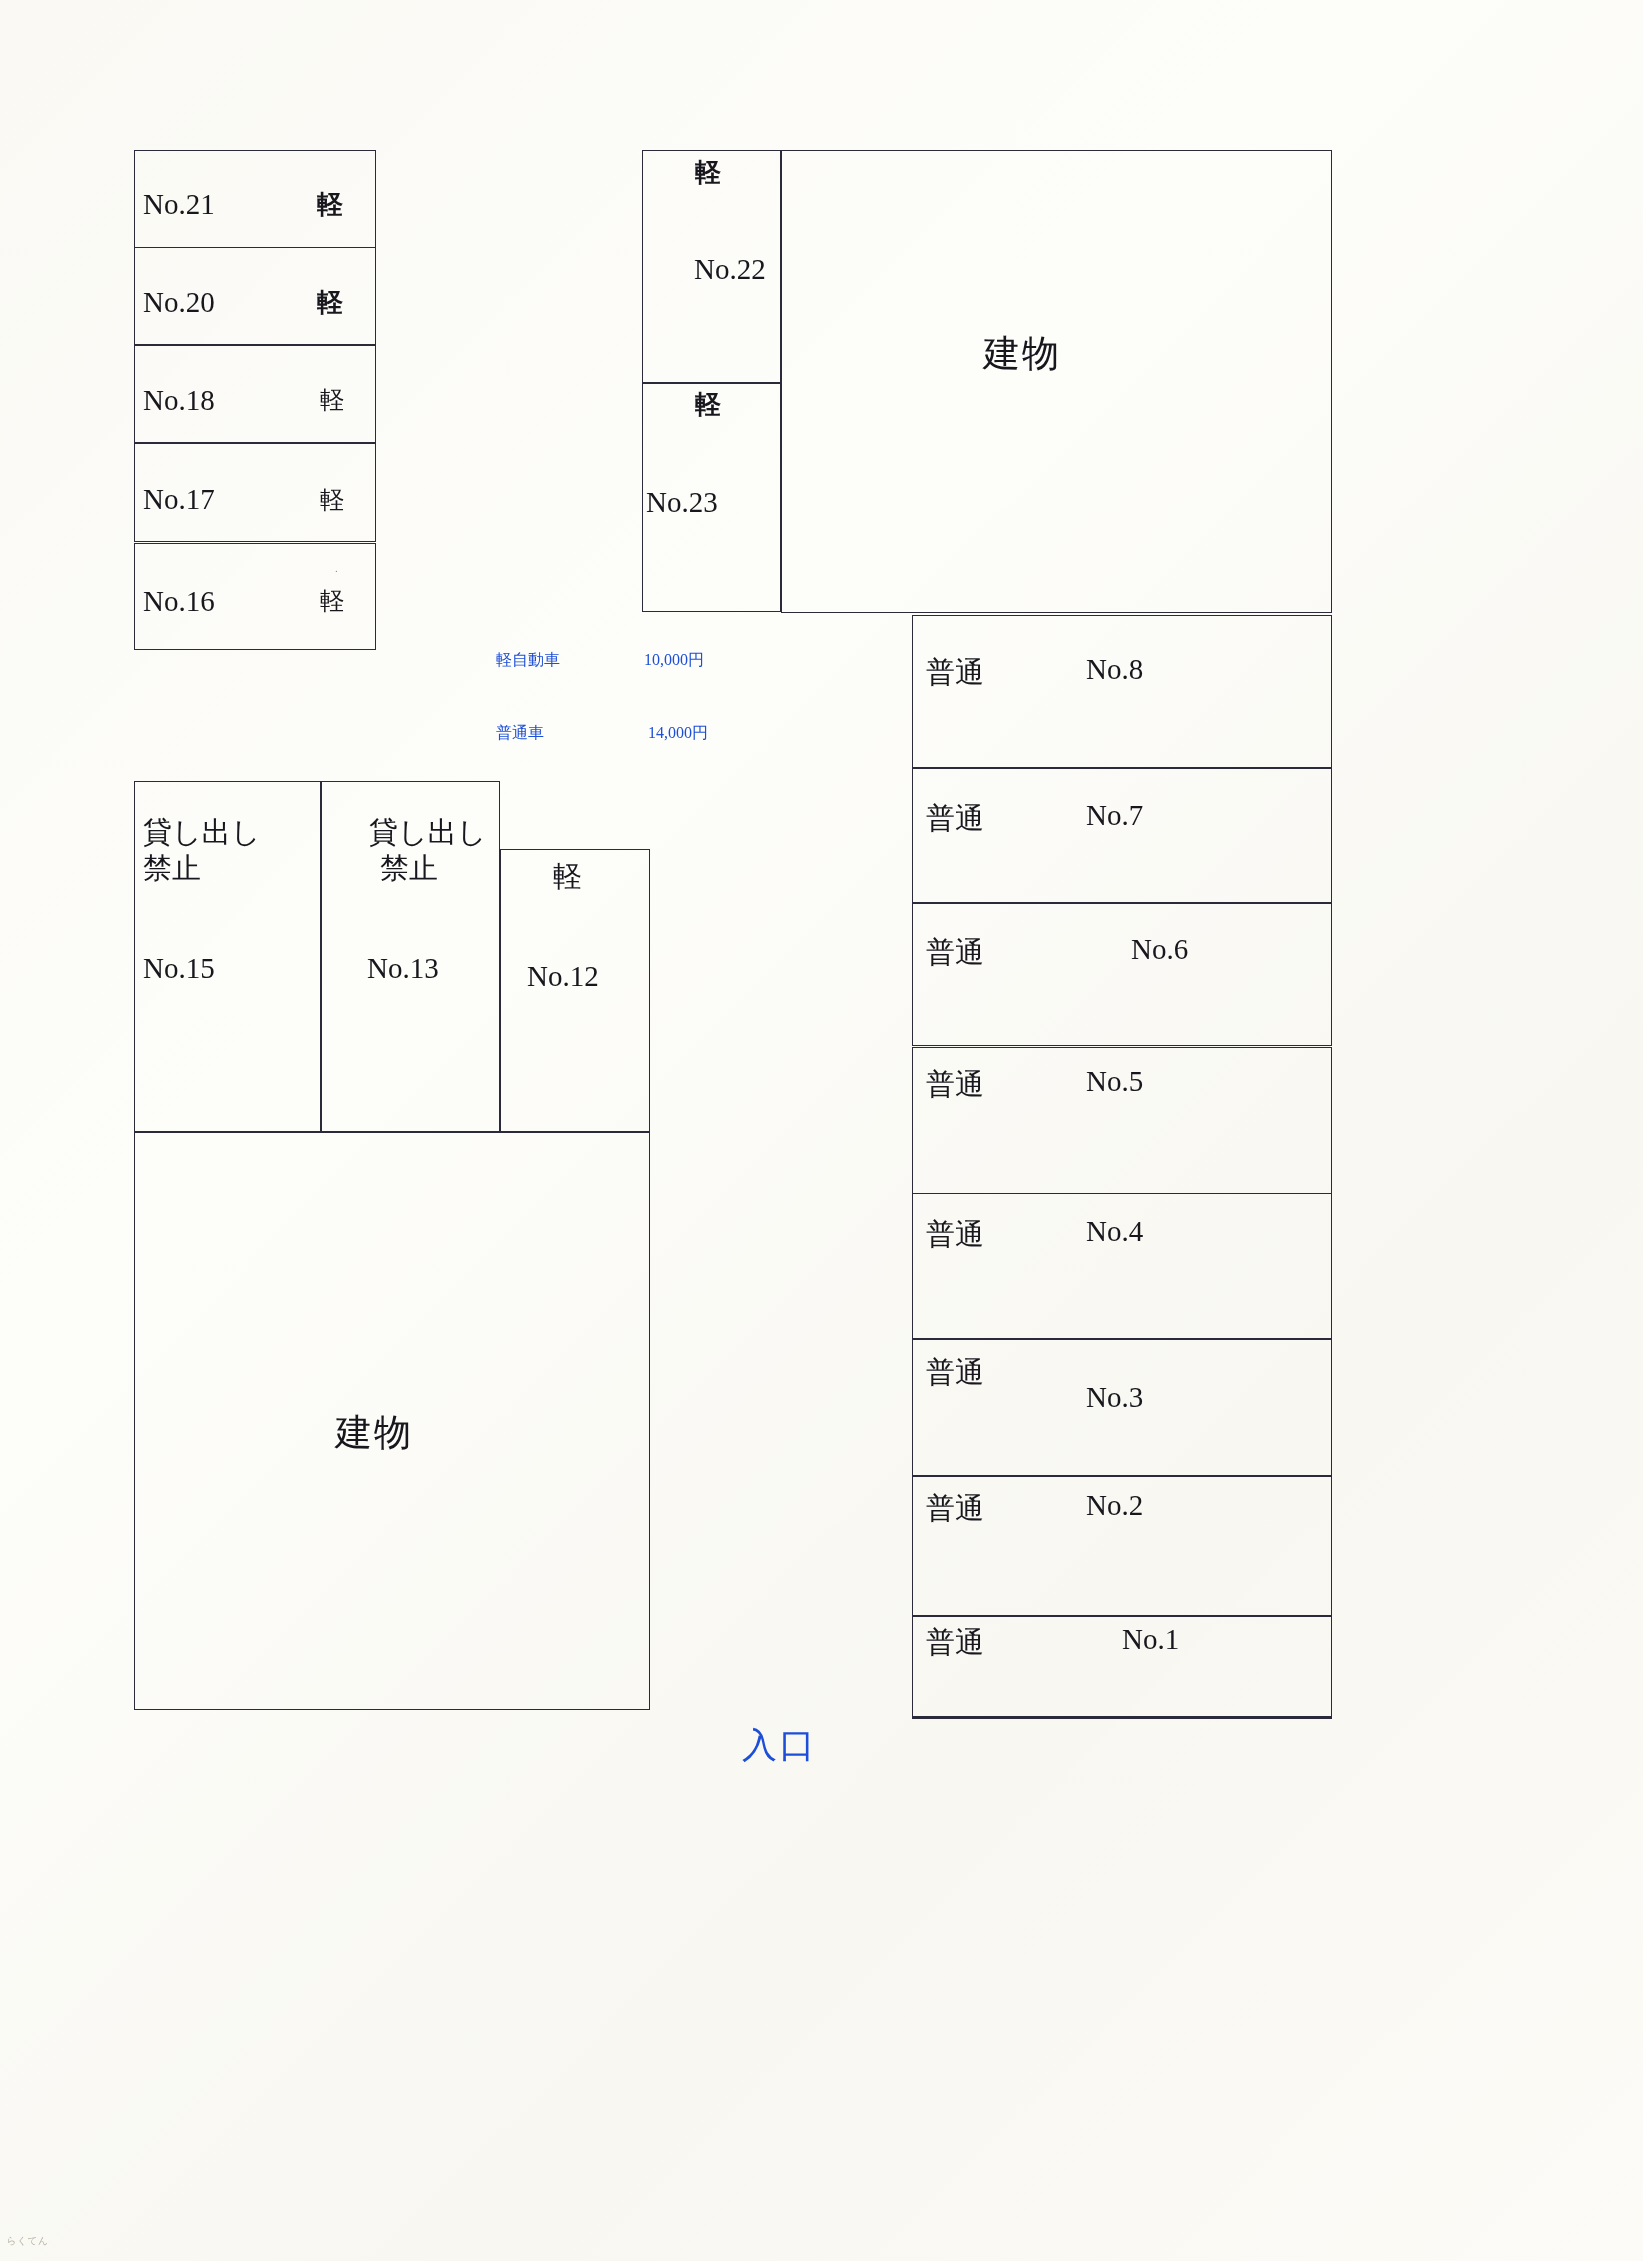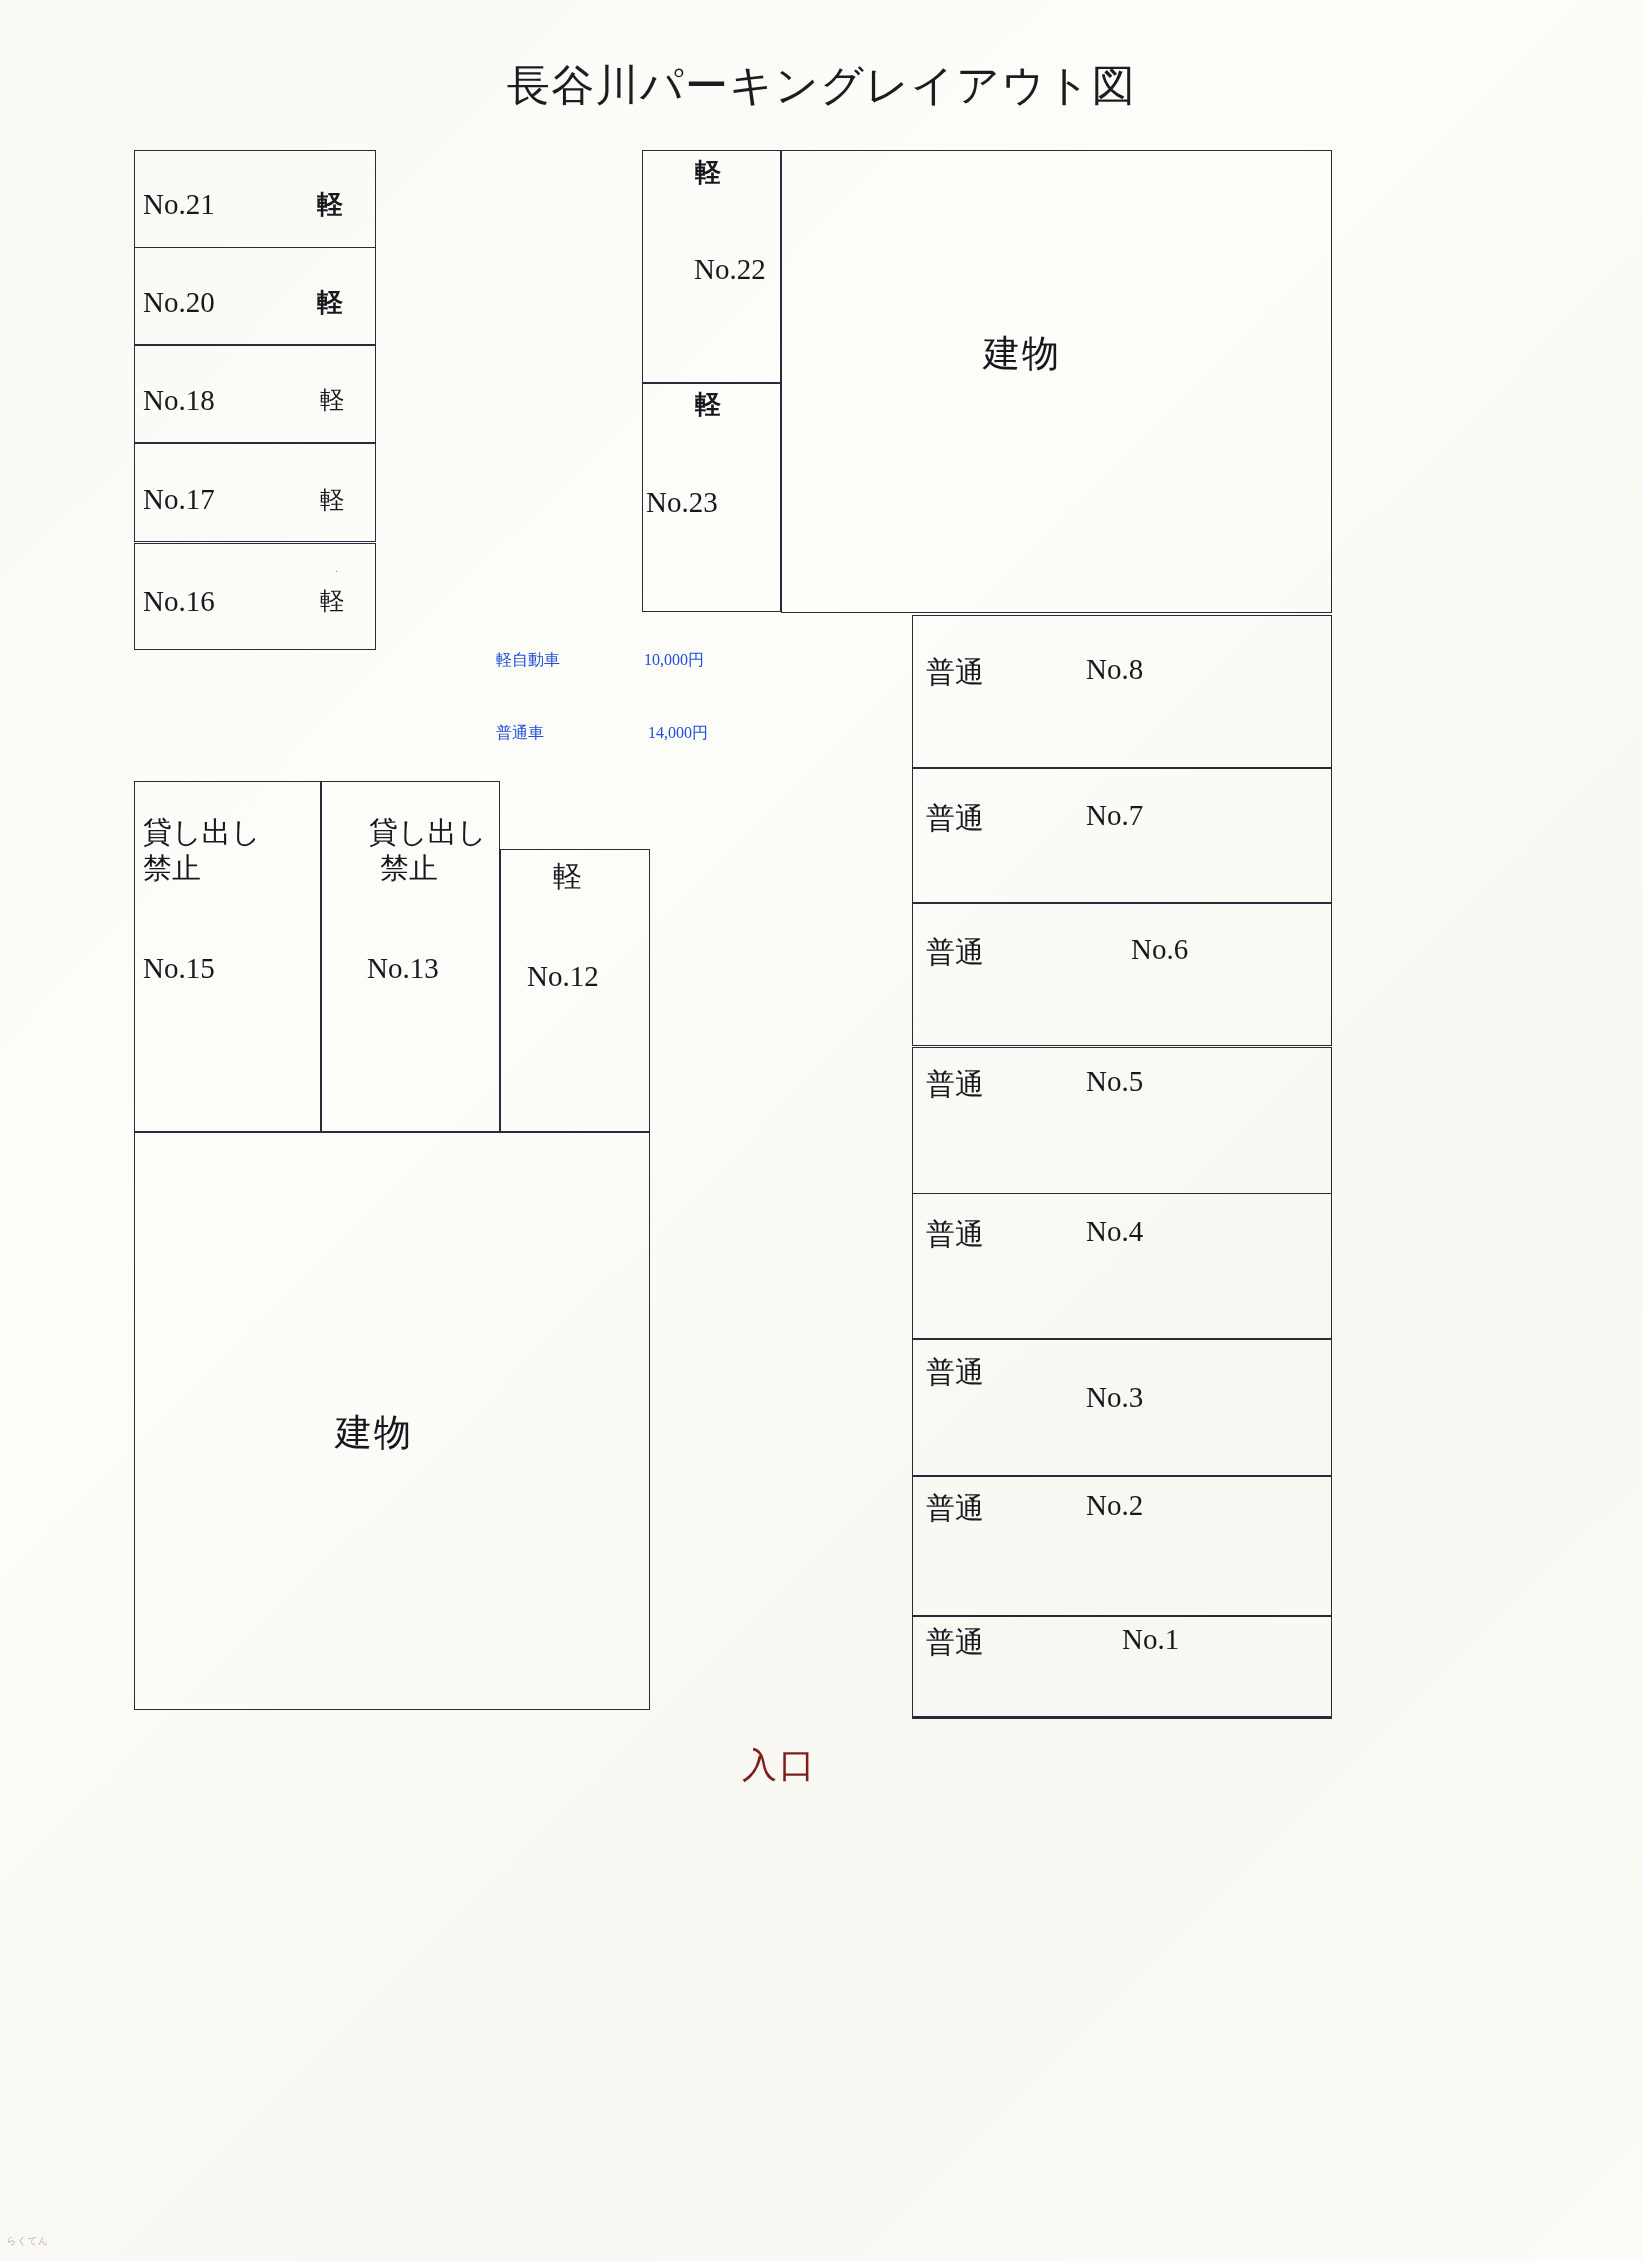--- a/index.html
+++ b/index.html
@@ -65,22 +65,21 @@
   .price {
     position: absolute;
     font-size: 16px;
     color: #1d4ed8;
     white-space: pre;
   }
   .entrance {
     position: absolute;
     font-size: 35px;
     letter-spacing: 2.6px;
-    color: #7f1d1d;
-    margin-top: 20px;
+    color: #1d4ed8;
   }
   .corner-mark {
     position: absolute;
     left: 6.4px;
     top: 2235px;
     font-size: 9.7px;
     color: #b9b2a4;
     letter-spacing: 0.6px;
   }
   .tiny-mark {
@@ -88,21 +87,20 @@
     font-size: 11px;
     color: #8e8a82;
   }
 </style>
 </head>
 <body>
 
 <div id="page">
   <div id="paper"></div>
 
-  <div class="title">長谷川パーキングレイアウト図</div>
 
   <div class="box" style="left:134px; top:150px; width:242px; height:98px;"></div>
   <div class="cell-text lbl-left" style="left:143px; top:188px;">No.21</div>
   <div class="cell-text lbl-kei-bold" style="left:317px; top:187px;">軽</div>
 
   <div class="box" style="left:134px; top:247px; width:242px; height:98px;"></div>
   <div class="cell-text lbl-left" style="left:143px; top:286px;">No.20</div>
   <div class="cell-text lbl-kei-bold" style="left:317px; top:285px;">軽</div>
 
   <div class="box" style="left:134px; top:345px; width:242px; height:98px;"></div>

